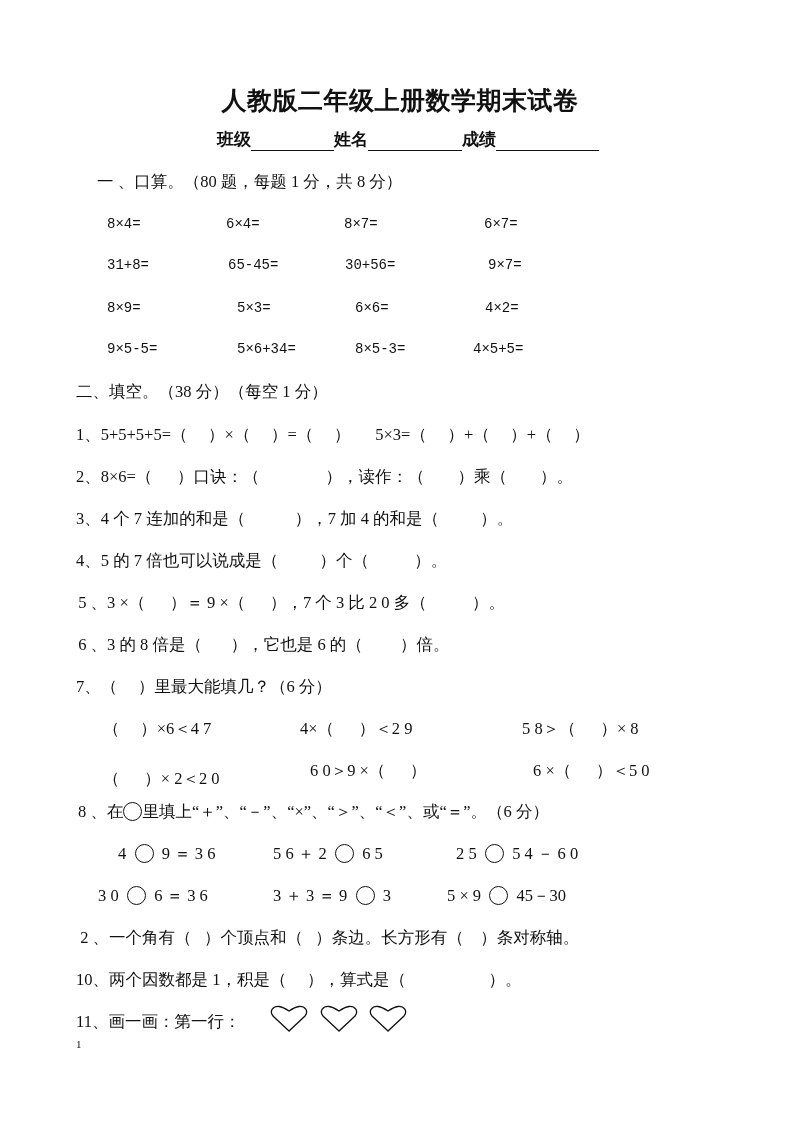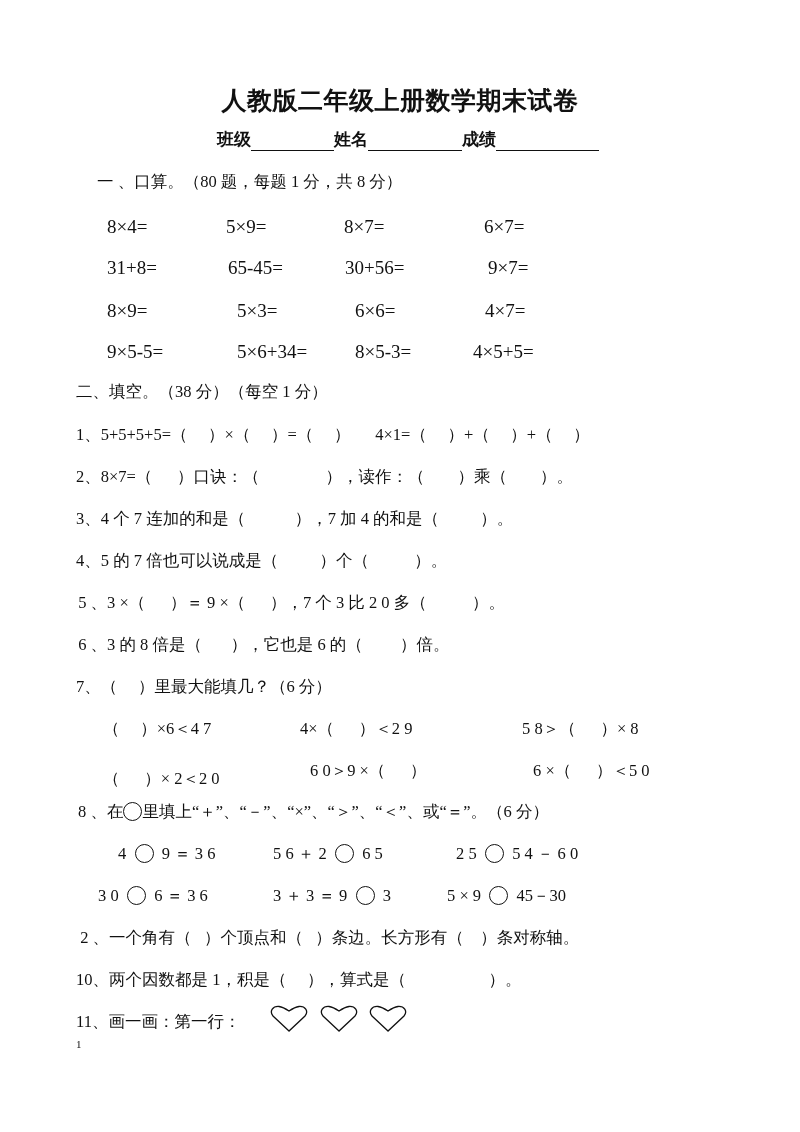--- a/index.html
+++ b/index.html
@@ -3,21 +3,21 @@
 <meta charset="utf-8">
 <style>
   html, body { margin:0; padding:0; background:#fff; }
   body { width:800px; height:1132px; position:relative; overflow:hidden;
          font-family:"Liberation Serif","DejaVu Serif",serif; color:#111; }
   .abs { position:absolute; white-space:pre; }
   .title { font-family:"DejaVu Sans","Liberation Sans",sans-serif; font-size:25px; font-weight:bold; left:0; width:800px; text-align:center; top:84px; letter-spacing:0.5px; }
   .info { top:128px; left:217px; font-family:"DejaVu Sans","Liberation Sans",sans-serif; font-size:17px; font-weight:bold; display:flex; align-items:flex-end; }
   .info .blank { display:inline-block; border-bottom:1.6px solid #111; height:18px; }
   .line { font-size:16.5px;font-family:Liberation Serif, serif; }
-  .eq { font-size:19px; }
+  .eq { font-size:14px;font-family:Liberation Mono, monospace; }
   .circ { display:inline-block; width:19px; height:19px; border:1.4px solid #111; border-radius:50%; vertical-align:-4px; box-sizing:border-box; }
   .heart { position:absolute; top:1005px; }
   .pageno { font-size:11px; left:76px; top:1038px; }
 </style>
 </head>
 <body>
 
 <div class="abs title">人教版二年级上册数学期末试卷</div>
 
 <div class="abs info">
@@ -25,42 +25,42 @@
   <span class="blank" style="width:83px"></span>
   <span>姓名</span>
   <span class="blank" style="width:94px"></span>
   <span>成绩</span>
   <span class="blank" style="width:103px"></span>
 </div>
 
 <div class="abs line" style="left:97px;top:171px">一 、口算。（80 题，每题 1 分，共 8 分）</div>
 
 <div class="abs eq" style="left:107px;top:216px">8×4=</div>
-<div class="abs eq" style="left:226px;top:216px">5×9=</div>
+<div class="abs eq" style="left:226px;top:216px">6×4=</div>
 <div class="abs eq" style="left:344px;top:216px">8×7=</div>
 <div class="abs eq" style="left:484px;top:216px">6×7=</div>
 
 <div class="abs eq" style="left:107px;top:257px">31+8=</div>
 <div class="abs eq" style="left:228px;top:257px">65-45=</div>
 <div class="abs eq" style="left:345px;top:257px">30+56=</div>
 <div class="abs eq" style="left:488px;top:257px">9×7=</div>
 
 <div class="abs eq" style="left:107px;top:300px">8×9=</div>
 <div class="abs eq" style="left:237px;top:300px">5×3=</div>
 <div class="abs eq" style="left:355px;top:300px">6×6=</div>
-<div class="abs eq" style="left:485px;top:300px">4×7=</div>
+<div class="abs eq" style="left:485px;top:300px">4×2=</div>
 
 <div class="abs eq" style="left:107px;top:341px">9×5-5=</div>
 <div class="abs eq" style="left:237px;top:341px">5×6+34=</div>
 <div class="abs eq" style="left:355px;top:341px">8×5-3=</div>
 <div class="abs eq" style="left:473px;top:341px">4×5+5=</div>
 
 <div class="abs line" style="left:76px;top:381px">二、填空。（38 分）（每空 1 分）</div>
-<div class="abs line" style="left:76px;top:424px">1、5+5+5+5=（     ）×（     ）=（     ）      4×1=（     ）+（     ）+（     ）</div>
-<div class="abs line" style="left:76px;top:466px">2、8×7=（      ）口诀：（                ），读作：（        ）乘（        ）。</div>
+<div class="abs line" style="left:76px;top:424px">1、5+5+5+5=（     ）×（     ）=（     ）      5×3=（     ）+（     ）+（     ）</div>
+<div class="abs line" style="left:76px;top:466px">2、8×6=（      ）口诀：（                ），读作：（        ）乘（        ）。</div>
 <div class="abs line" style="left:76px;top:508px">3、4 个 7 连加的和是（            ），7 加 4 的和是（          ）。</div>
 <div class="abs line" style="left:76px;top:550px">4、5 的 7 倍也可以说成是（          ）个（           ）。</div>
 <div class="abs line" style="left:74px;top:592px"> 5 、3 ×（      ）＝ 9 ×（      ），7 个 3 比 2 0 多（           ）。</div>
 <div class="abs line" style="left:74px;top:634px"> 6 、3 的 8 倍是（       ），它也是 6 的（         ）倍。</div>
 <div class="abs line" style="left:76px;top:676px">7、（     ）里最大能填几？（6 分）</div>
 
 <div class="abs line" style="left:103px;top:718px">（     ）×6＜4 7</div>
 <div class="abs line" style="left:300px;top:718px">4×（      ）＜2 9</div>
 <div class="abs line" style="left:522px;top:718px">5 8＞（      ）× 8</div>
 <div class="abs line" style="left:103px;top:768px">（      ）× 2＜2 0</div>

